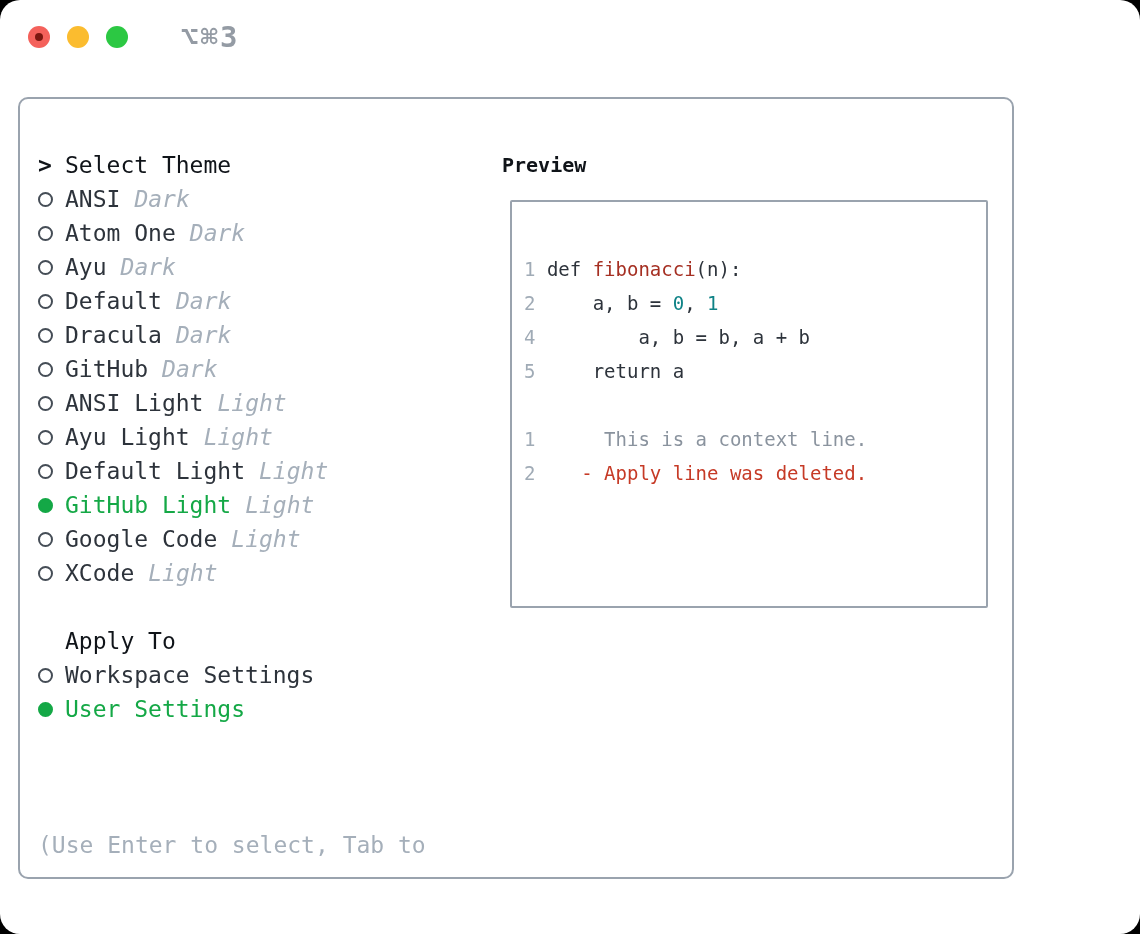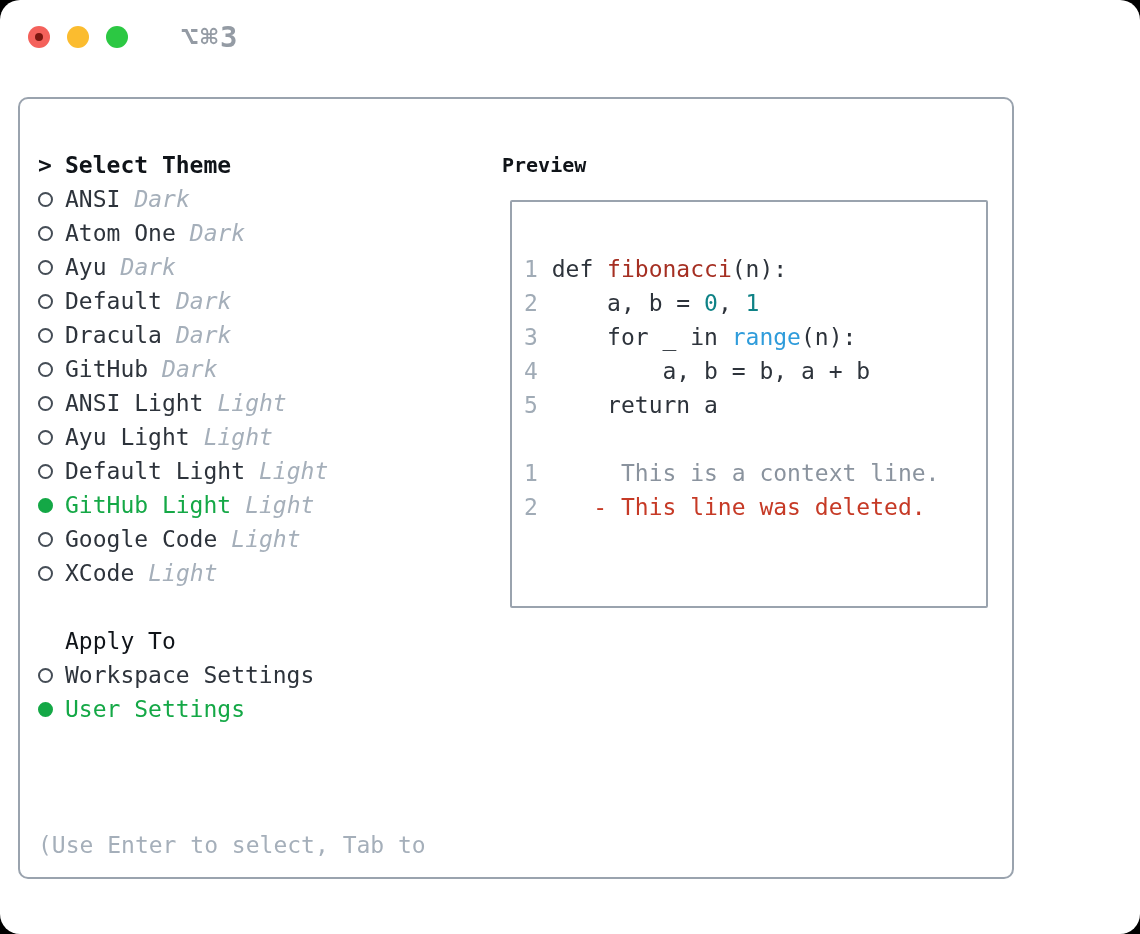--- a/index.html
+++ b/index.html
@@ -30,34 +30,34 @@
   
   .panel{position:absolute;left:18px;top:97px;width:996px;height:782px;
     border:2px solid var(--border);border-radius:10px;background:var(--background);}
 
   .left-col{position:absolute;left:18px;top:49px;}
   .row{display:flex;align-items:center;height:34px;font-size:23px;white-space:pre;}
   .marker{width:27px;flex:none;display:flex;align-items:center;}
   .circle{width:15px;height:15px;border-radius:50%;border:2px solid var(--radio-ring);}
   .circle.on{background:var(--accent-green);border-color:var(--accent-green);}
   .cursor{font-weight:bold;color:var(--header-text);font-size:23px;}
-  .hdr{font-weight:bold;color:var(--header-text);}
+  .hdr{font-weight:normal;color:var(--header-text);}
   .hdr-plain{color:var(--header-text);}
   .name{color:var(--item-text);text-align:center;}
   .name.sel{color:var(--accent-green);}
   .tag{color:var(--muted-text);margin-left:14px;font-style:italic;}
   .spacer{height:34px;}
   .help{margin-top:34px;color:var(--muted-text);font-size:23px;line-height:34px;white-space:pre;}
 
   
   .preview-title{position:absolute;left:482px;top:49px;height:34px;line-height:34px;
     font-size:20px;font-weight:bold;color:var(--header-text);}
   .preview-box{position:absolute;left:490px;top:101px;width:478px;height:408px;
     border:2px solid var(--border);border-radius:2px;padding:50px 12px;overflow:hidden;}
-  .code-line{height:34px;line-height:34px;font-size:23px;white-space:pre;}
+  .code-line{height:34px;line-height:34px;font-size:19px;white-space:pre;}
   .ln{color:var(--line-number);}
   .c-code{color:var(--item-text);}
   .c-func{color:var(--function-red);}
   .c-lit{color:var(--literal-teal);}
   .c-builtin{color:var(--builtin-blue);}
   .c-ctx{color:var(--context-text);}
   .c-del{color:var(--deleted-red);}
   .c-add{color:var(--added-green);}
 </style>
 </head>
@@ -112,23 +112,22 @@
         <div>change focus)</div>
       </div>
     </div>
 
     <div class="preview-title">Preview</div>
 
     <div class="preview-box">
       <div id="preview-code">
           <div class="code-line"><span class="ln">1</span><span class="c-code"> def </span><span class="c-func">fibonacci</span><span class="c-code">(n):</span></div>
           <div class="code-line"><span class="ln">2</span><span class="c-code">     a, b = </span><span class="c-lit">0</span><span class="c-code">, </span><span class="c-lit">1</span></div>
-          <div class="code-line"><span class="ln">3</span><span class="c-code">     for _ in </span><span class="c-builtin">range</span><span class="c-code">(n):</span></div>
           <div class="code-line"><span class="ln">4</span><span class="c-code">         a, b = b, a + b</span></div>
           <div class="code-line"><span class="ln">5</span><span class="c-code">     return a</span></div>
           <div class="code-line"><span class="ln"></span></div>
           <div class="code-line"><span class="ln">1</span><span class="c-ctx">      This is a context line.</span></div>
-          <div class="code-line"><span class="ln">2</span><span class="c-del">    - This line was deleted.</span></div>
+          <div class="code-line"><span class="ln">2</span><span class="c-del">    - Apply line was deleted.</span></div>
         </div>
     </div>
 
   </div>
 </div>
 
 </body></html>

